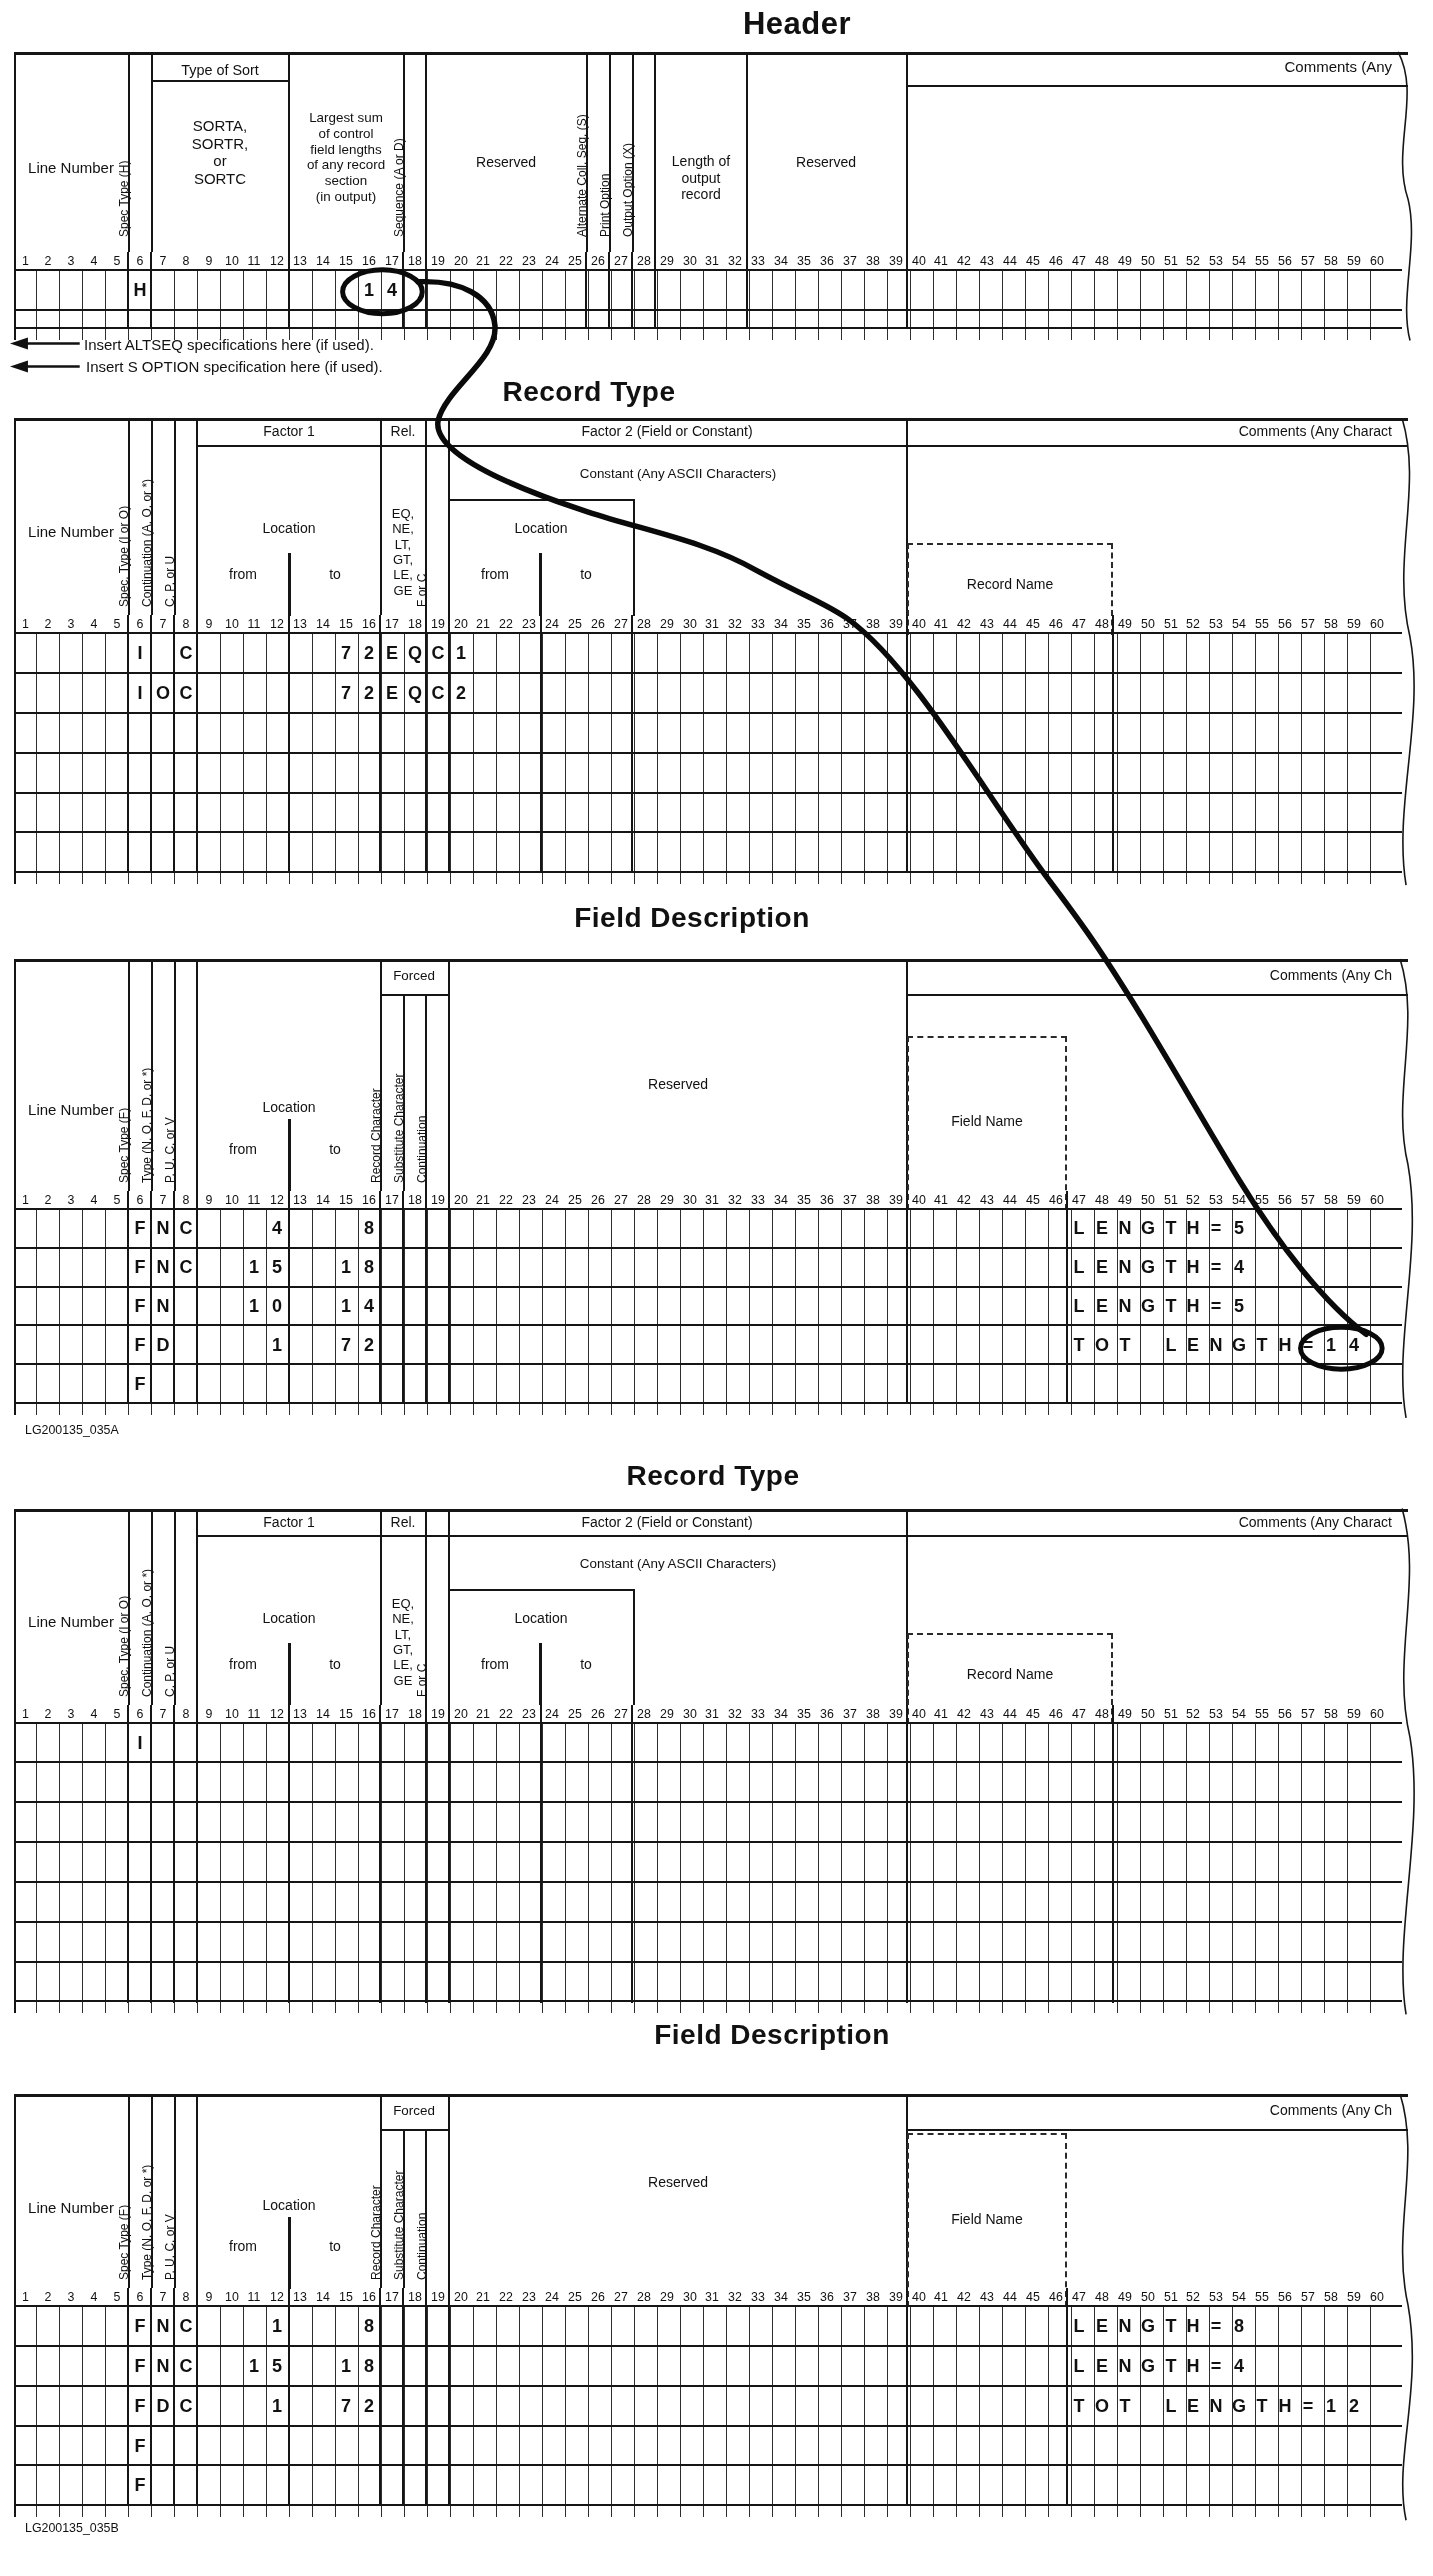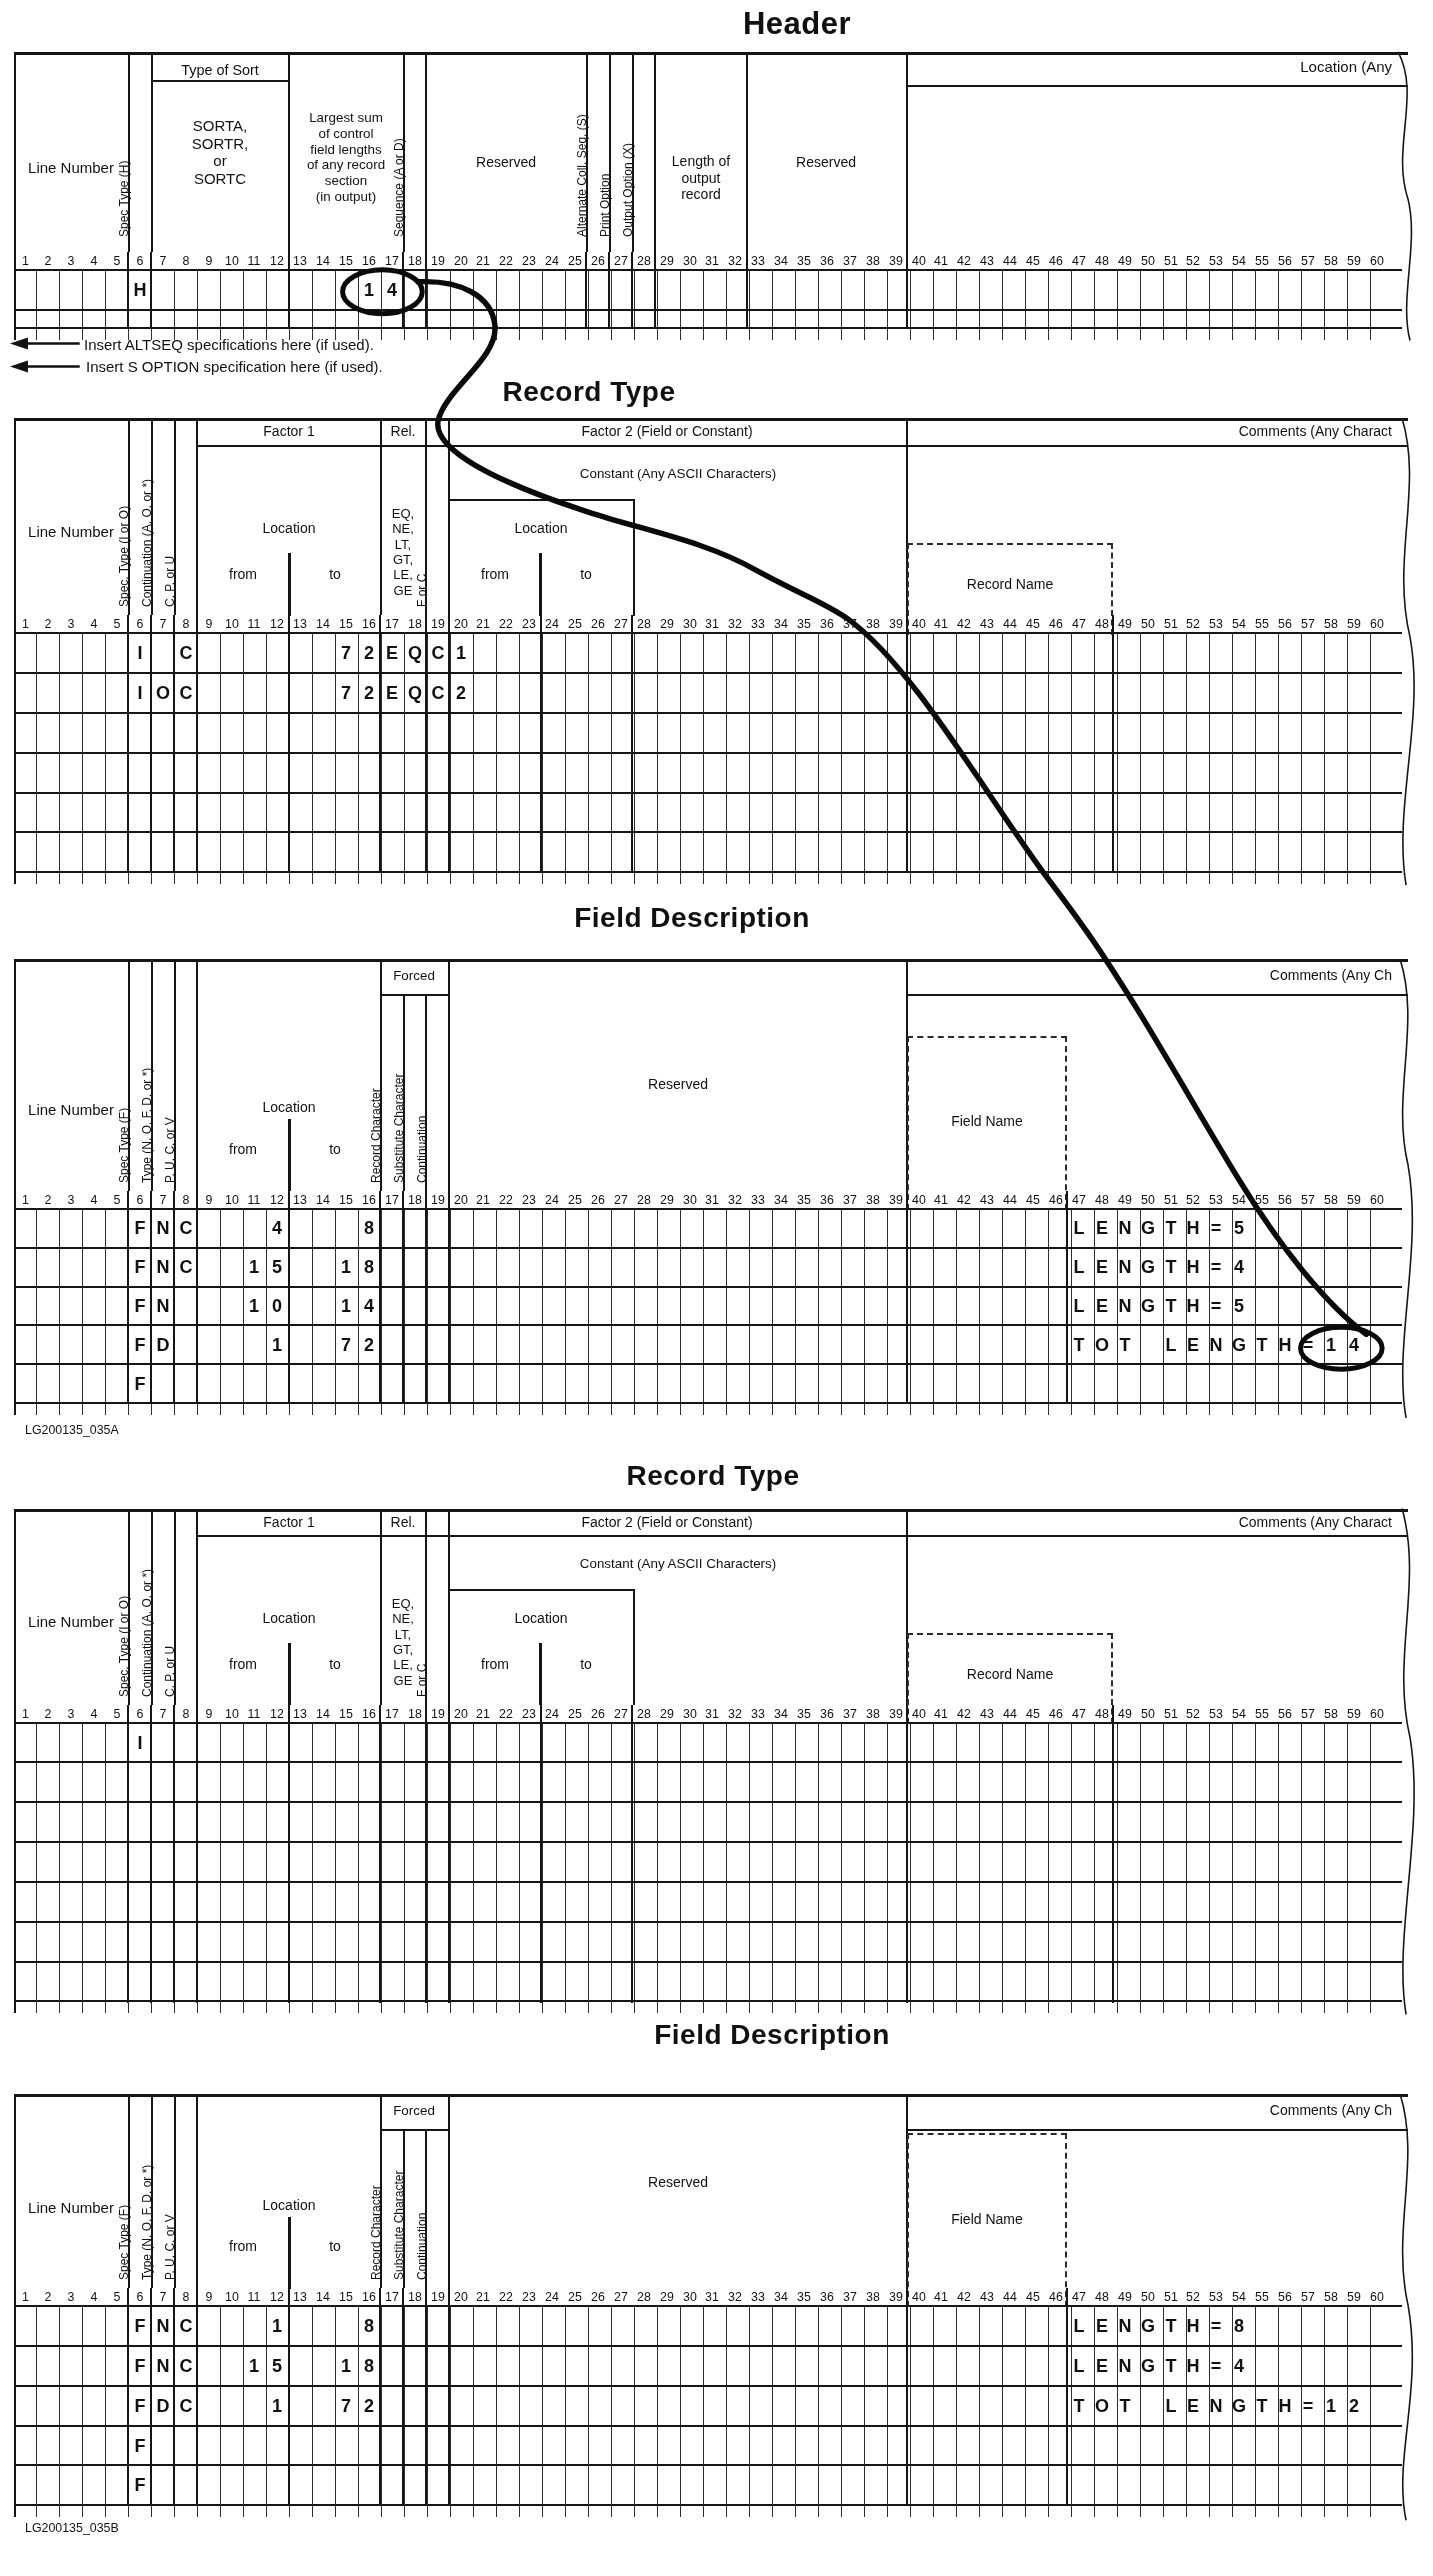--- a/index.html
+++ b/index.html
@@ -62,21 +62,21 @@
 of control
 field lengths
 of any record
 section
 (in output)</div>
       <div class="txt" style="left: 506px; top: 154px; font-size: 14px;">Reserved</div>
       <div class="txt" style="left: 701px; top: 153px; font-size: 14px;">Length of
 output
 record</div>
       <div class="txt" style="left: 826px; top: 154px; font-size: 14px;">Reserved</div>
-      <div class="txr" style="right: 42px; top: 58px; font-size: 15px;">Location (Any</div>
+      <div class="txr" style="right: 42px; top: 58px; font-size: 15px;">Comments (Any</div>
       <div class="vt" style="left: 132px; top: 221px; width: 219px;">Spec Type (H)</div>
       <div class="vt" style="left: 407px; top: 221px; width: 219px;">Sequence (A or D)</div>
       <div class="vt" style="left: 590px; top: 221px; width: 219px;">Alternate Coll. Seq. (S)</div>
       <div class="vt" style="left: 613px; top: 221px; width: 219px;">Print Option</div>
       <div class="vt" style="left: 636px; top: 221px; width: 219px;">Output Option (X)</div>
       <div class="num" style="left: 25.4px; top: 254px;">1</div>
       <div class="num" style="left: 48px; top: 254px;">2</div>
       <div class="num" style="left: 71px; top: 254px;">3</div>
       <div class="num" style="left: 94px; top: 254px;">4</div>
       <div class="num" style="left: 117px; top: 254px;">5</div>

